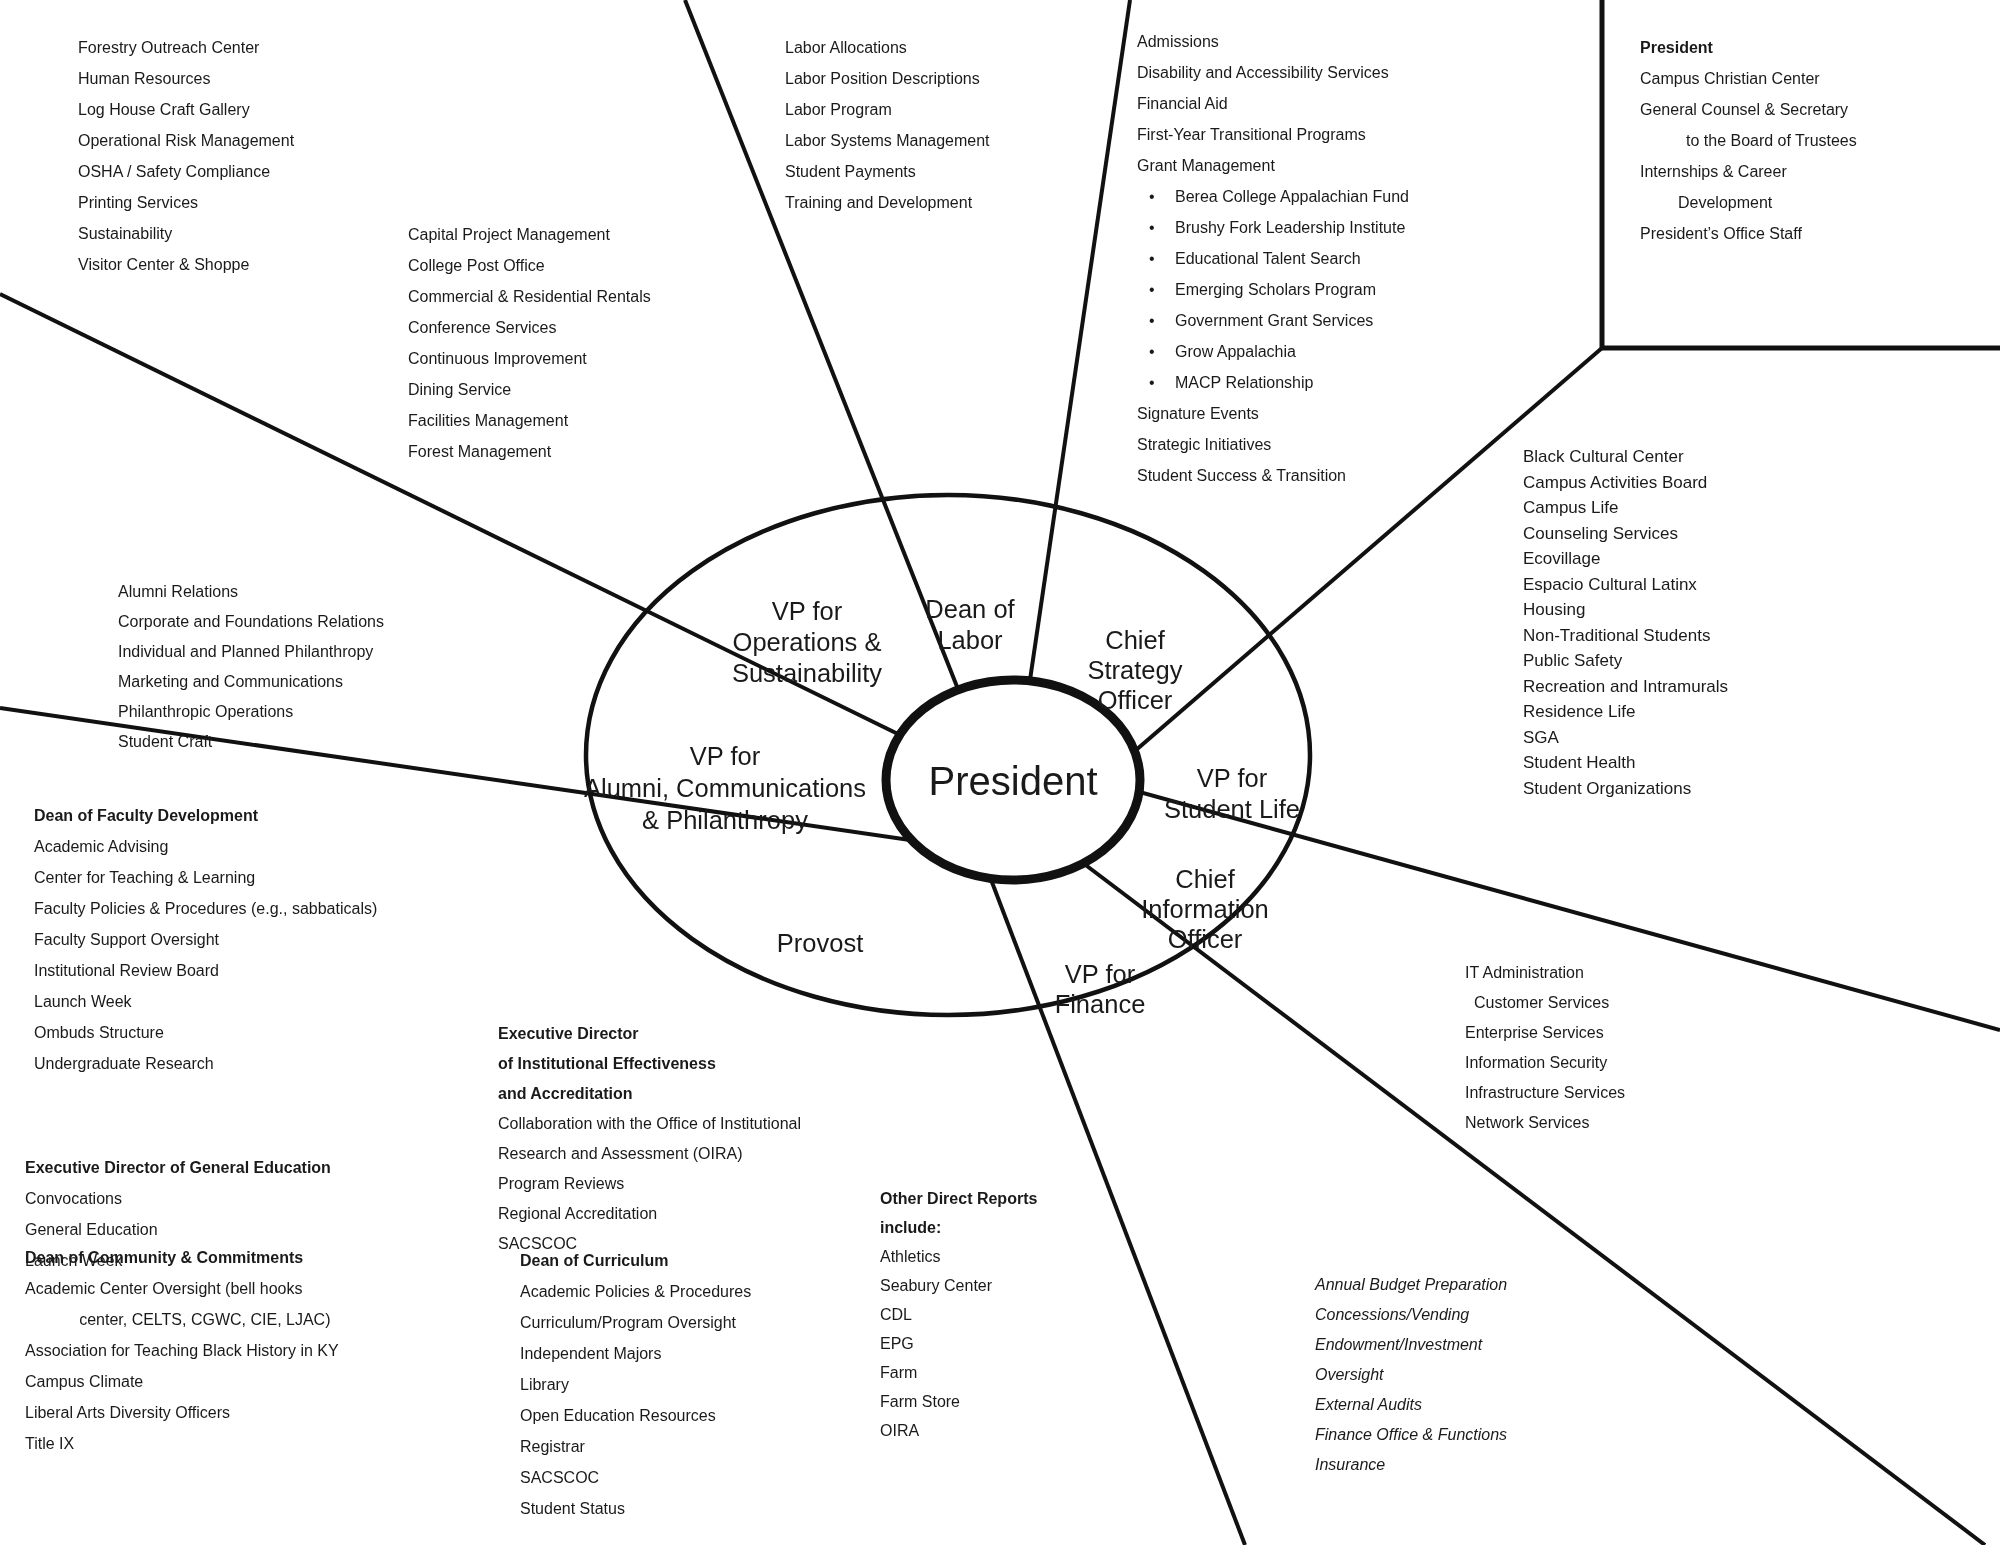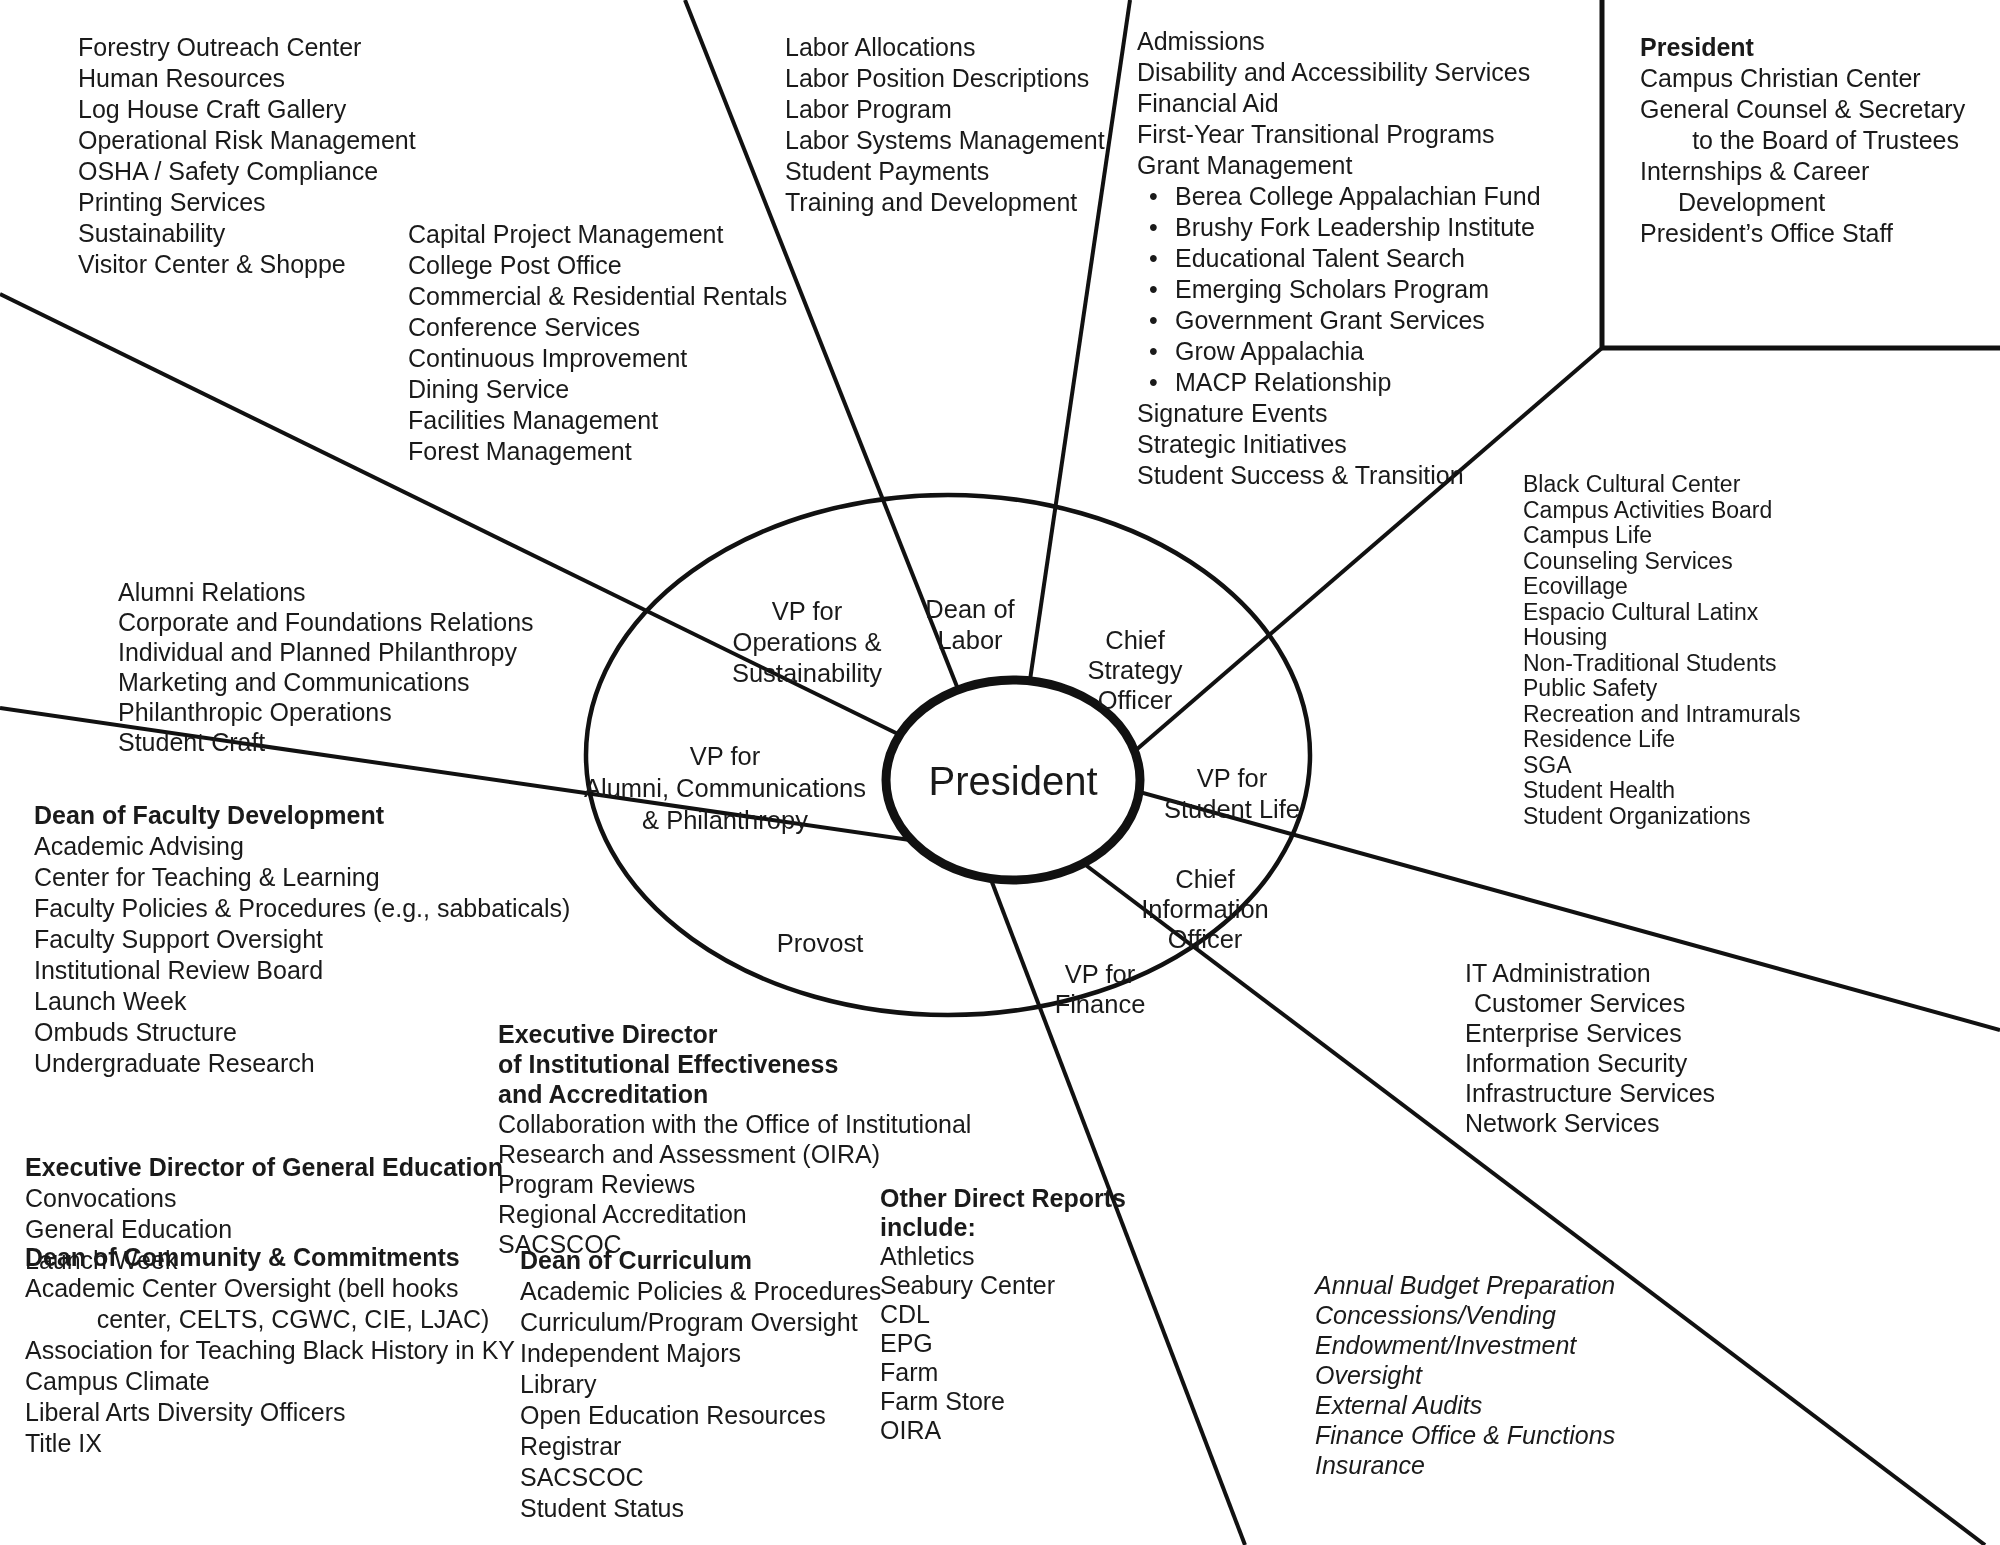--- a/index.html
+++ b/index.html
@@ -1,21 +1,21 @@
 <!DOCTYPE html>
 <html><head>
 <meta charset="utf-8">
 <style>
   html,body{margin:0;padding:0;background:#ffffff;}
   .stage{
     position:relative;width:2000px;height:1545px;background:#ffffff;overflow:hidden;
     font-family:"Liberation Sans", sans-serif;color:#1a1a1a;
   }
   .stage svg{position:absolute;left:0;top:0;width:100%;height:100%;}
-  .block{position:absolute;font-size:25px;line-height:31px;white-space:nowrap;}
+  .block{position:absolute;font-size:16px;line-height:31px;white-space:nowrap;}
   .block .line{position:relative;}
   .sector{position:absolute;font-size:25.5px;line-height:31px;text-align:center;
     transform:translateX(-50%);white-space:nowrap;margin-top:46px;}
   .bold{font-weight:700;}
   .bullet{padding-left:38px;}
   .bullet::before{content:"\2022";position:absolute;left:12px;}
   .indent1{padding-left:46px;text-align:center;}
   .indent2{padding-left:38px;}
   .indent-sm{padding-left:9px;}
   .president-label{
@@ -126,21 +126,21 @@
       </div>
       <div class="block" style="left: 1640px; top: 32px; line-height: 31px;">
         <div class="line bold">President</div>
         <div class="line">Campus Christian Center</div>
         <div class="line">General Counsel &amp; Secretary</div>
         <div class="line indent1">to the Board of Trustees</div>
         <div class="line">Internships &amp; Career</div>
         <div class="line indent2">Development</div>
         <div class="line">President’s Office Staff</div>
       </div>
-      <div class="block" style="left: 1523px; top: 444px; line-height: 25.5px; font-size: 23px; margin-top: 28px;">
+      <div class="block" style="left: 1523px; top: 444px; line-height: 25.5px; font-size: 17px;">
         <div class="line">Black Cultural Center</div>
         <div class="line">Campus Activities Board</div>
         <div class="line">Campus Life</div>
         <div class="line">Counseling Services</div>
         <div class="line">Ecovillage</div>
         <div class="line">Espacio Cultural Latinx</div>
         <div class="line">Housing</div>
         <div class="line">Non-Traditional Students</div>
         <div class="line">Public Safety</div>
         <div class="line">Recreation and Intramurals</div>

